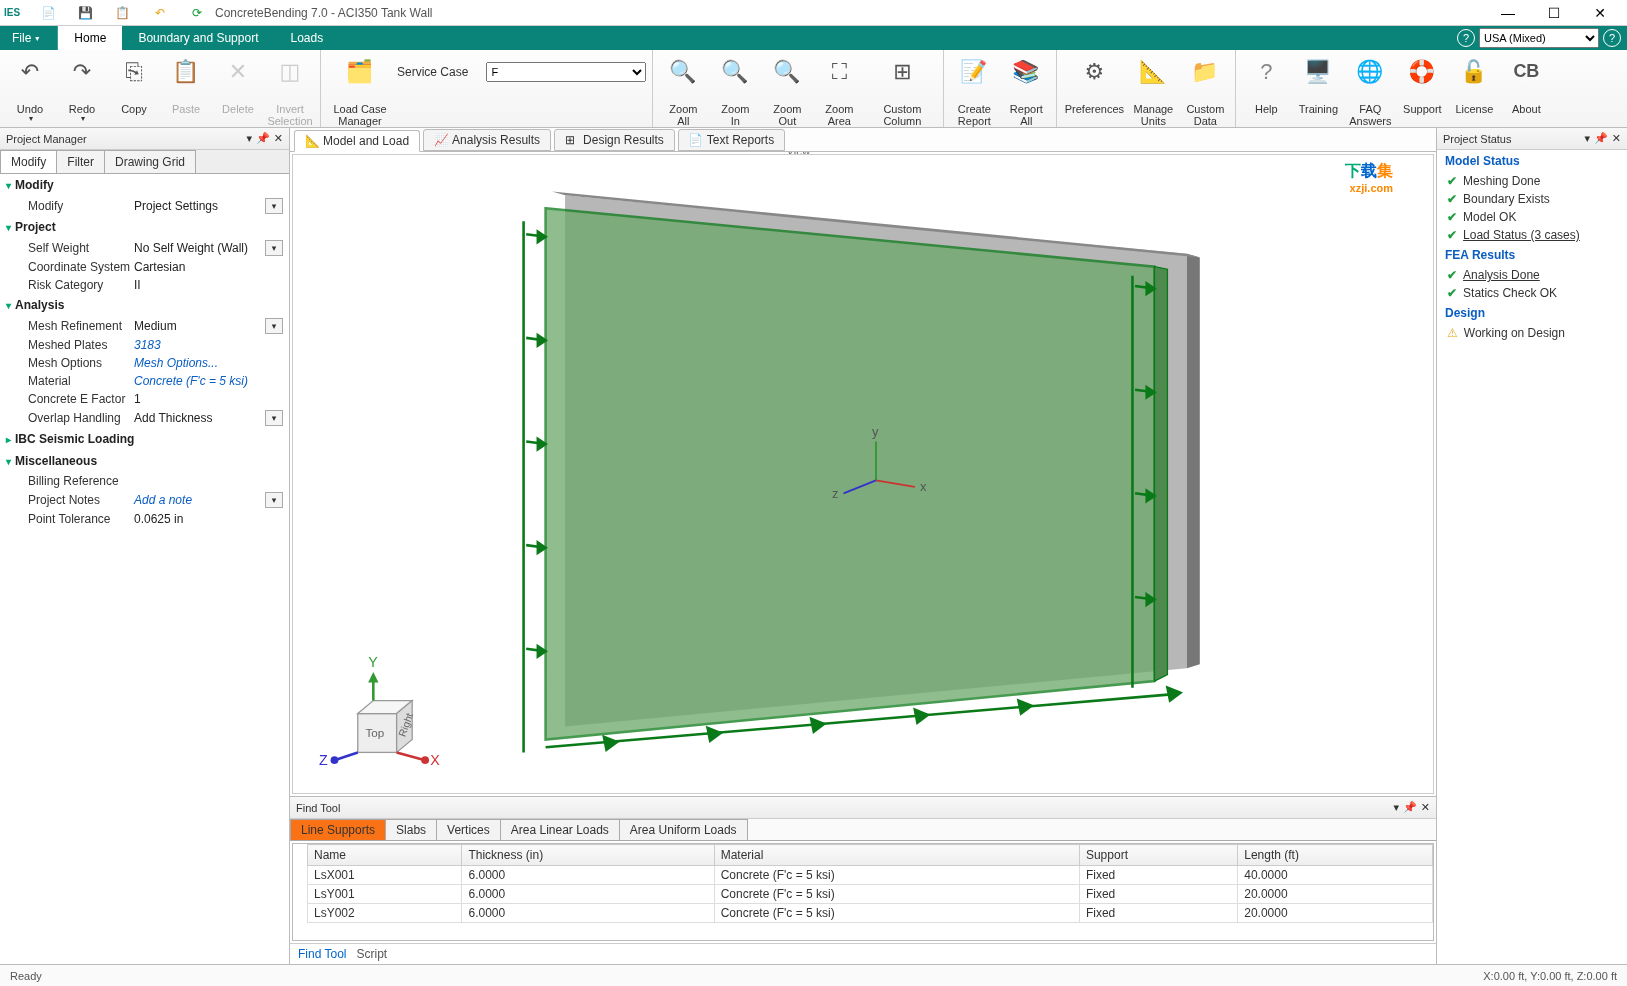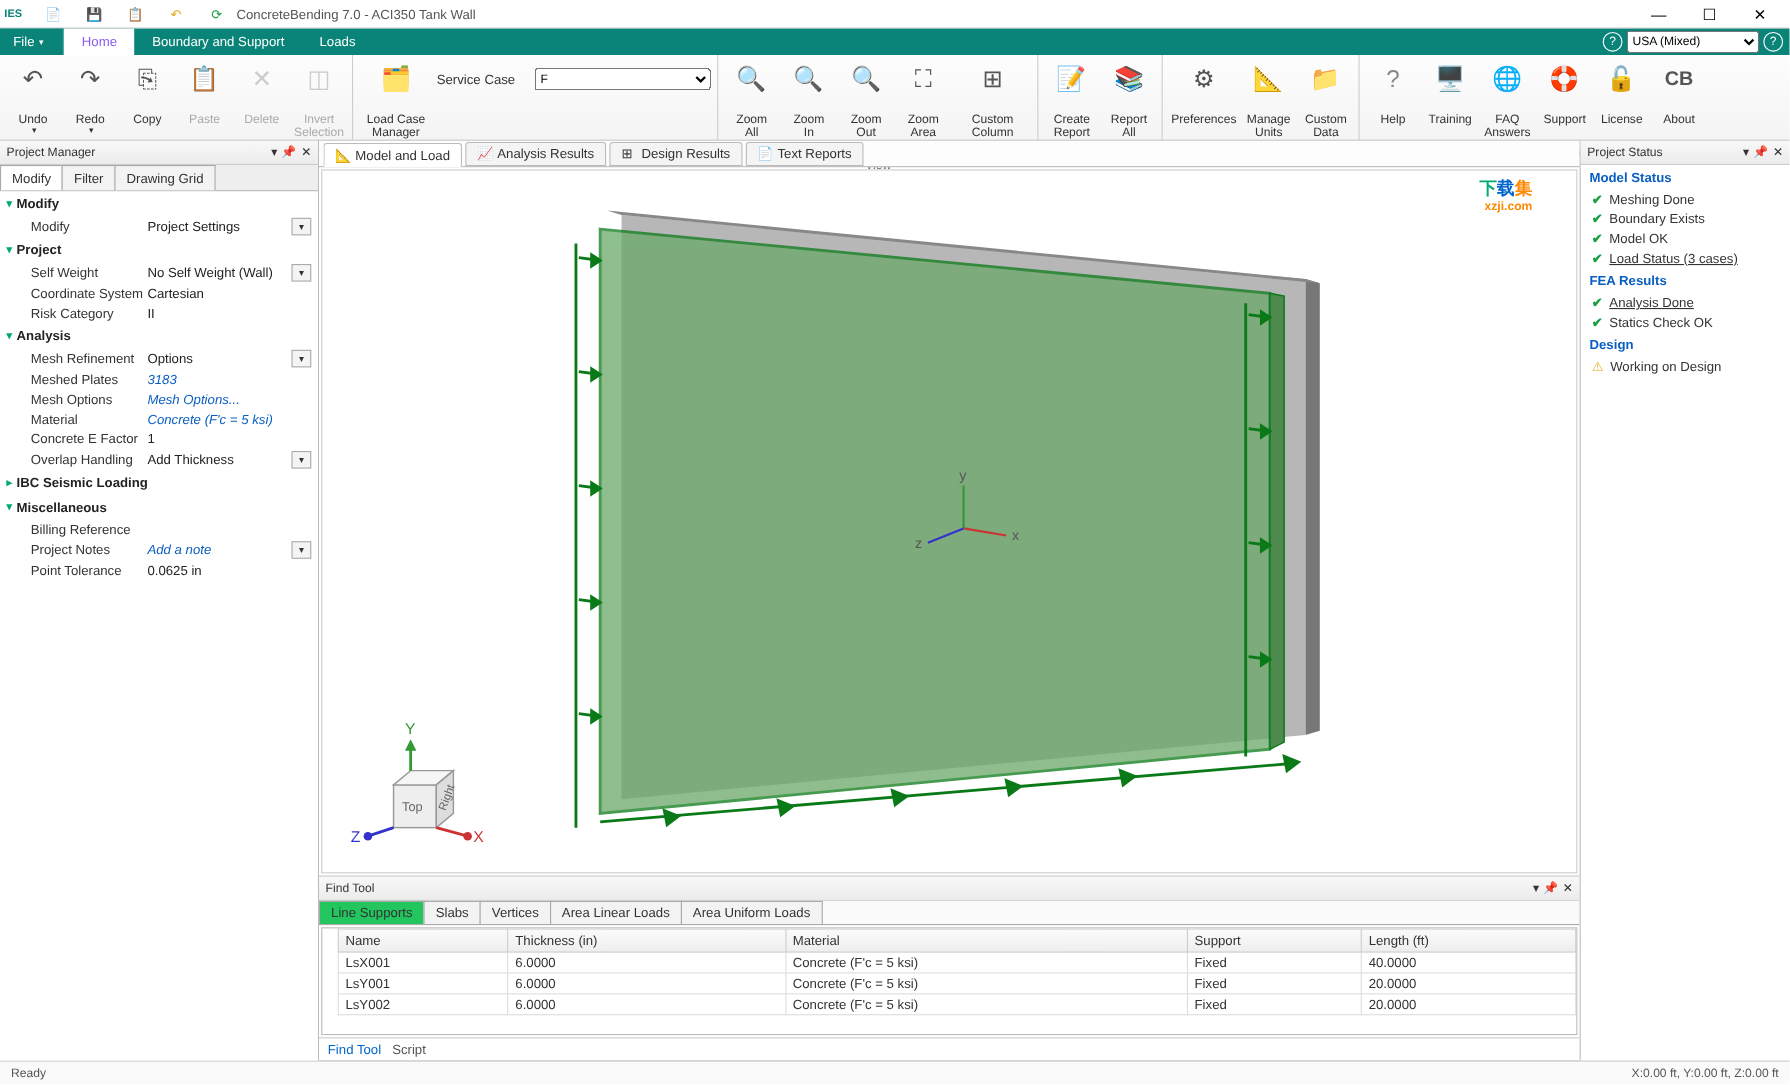--- a/index.html
+++ b/index.html
@@ -11,21 +11,21 @@
 .titlebar .qat span { width: 16px; height: 16px; display: inline-flex; align-items: center; justify-content: center; }
 .titlebar .title { margin-left: 10px; color: #555; font-size: 12px; }
 .titlebar .win-controls { margin-left: auto; display: flex; gap: 0; }
 .titlebar .win-controls button { width: 46px; height: 24px; border: none; background: transparent; cursor: pointer; font-size: 14px; display:flex;align-items:center;justify-content:center;}
 
 
 .ribbon-tabs { height: 24px; background: #0a8478; display: flex; align-items: stretch; }
 .ribbon-tabs .file-tab { background: #0a8478; color: #fff; padding: 0 18px 0 12px; display: flex; align-items:center; gap:4px; font-size: 12px; border-right:1px solid rgba(255,255,255,.2);}
 .ribbon-tabs .file-tab::after{content:"▾"; font-size:8px;}
 .ribbon-tabs .tab { padding: 0 16px; display:flex;align-items:center;color: #fff; cursor:pointer; font-size:12px;}
-.ribbon-tabs .tab.active { background: #fff; color: #8b5cf6; }
+.ribbon-tabs .tab.active { background: #fff; color: #000000; }
 .ribbon-tabs .right { margin-left:auto; display:flex; align-items:center; gap:4px; padding-right:6px;}
 .ribbon-tabs .units-select { height:20px; font-size:11px; min-width:120px;}
 .ribbon-tabs .help-icon { width:18px;height:18px;border-radius:50%;border:1px solid #fff;color:#fff;display:flex;align-items:center;justify-content:center;font-size:11px;}
 
 .ribbon-body { height: 78px; background: linear-gradient(#fdfdfd,#f4f4f4); border-bottom: 1px solid #bbb; display:flex; }
 .ribbon-group { border-right:1px solid #ccc; display:flex; flex-direction:column; padding:2px 6px 0 6px;}
 .ribbon-group .group-items { flex:1; display:flex; align-items:flex-start; gap:4px;}
 .ribbon-group .group-label { text-align:center; font-size:11px; color:#666; padding:2px 0;}
 .ribbon-btn { display:flex; flex-direction:column; align-items:center; justify-content:flex-start; width:48px; padding:4px 2px; cursor:pointer; font-size:11px; color:#333; text-align:center; line-height:1.1;}
 .ribbon-btn.disabled { color:#aaa;}
@@ -65,21 +65,21 @@
 .viewport svg { width:100%; height:100%;}
 .watermark { position:absolute; top:6px; right:40px; font-size:16px; font-weight:bold; }
 .watermark .a{color:#0a7;} .watermark .b{color:#06c;} .watermark .c{color:#f80;}
 .watermark .sub{font-size:11px;color:#f80;display:block;text-align:right;}
 
 
 .find-tool { height:180px; border-top:1px solid #bbb; display:flex; flex-direction:column;}
 .find-tool .panel-header{border-top:none;}
 .find-tabs { display:flex; border-bottom:1px solid #aaa; background:#fafafa;}
 .find-tabs .ftab{padding:3px 10px;border:1px solid #aaa;border-bottom:none;font-size:12px;margin-right:-1px;background:#f3f3f3;cursor:pointer;}
-.find-tabs .ftab.active{background:#22c55e;}
+.find-tabs .ftab.active{background:#f97316;}
 .find-grid { flex:1; overflow:auto; border:1px solid #bbb; margin:2px;padding-left:14px;}
 .find-grid table{width:100%;border-collapse:collapse;font-size:12px;}
 .find-grid th{background:linear-gradient(#fafafa,#eee);border:1px solid #ccc;padding:3px 6px;text-align:left;font-weight:normal;}
 .find-grid td{border:1px solid #ddd;padding:2px 6px;}
 .bottom-tabs{display:flex;gap:10px;padding:3px 8px;border-top:1px solid #ccc;font-size:12px;}
 .bottom-tabs .btab{color:#06c;cursor:pointer;}
 .bottom-tabs .btab.inactive{color:#555;}
 
 
 .panel-right { width:191px; border-left:1px solid #bbb; background:#fff; display:flex;flex-direction:column;}
@@ -316,21 +316,21 @@
           </div>
           <div class="prop-row">
             <span class="plabel">Risk Category</span>
             <span class="pvalue">II</span>
           </div>
         </div>
       <div class="prop-section-hdr">Analysis</div>
       <div id="sec-analysis">
           <div class="prop-row">
             <span class="plabel">Mesh Refinement</span>
-            <span class="pvalue">Options</span>
+            <span class="pvalue">Medium</span>
             <span class="pbtn">▾</span>
           </div>
           <div class="prop-row">
             <span class="plabel">Meshed Plates</span>
             <span class="pvalue link">3183</span>
           </div>
           <div class="prop-row">
             <span class="plabel">Mesh Options</span>
             <span class="pvalue link">Mesh Options...</span>
           </div>

